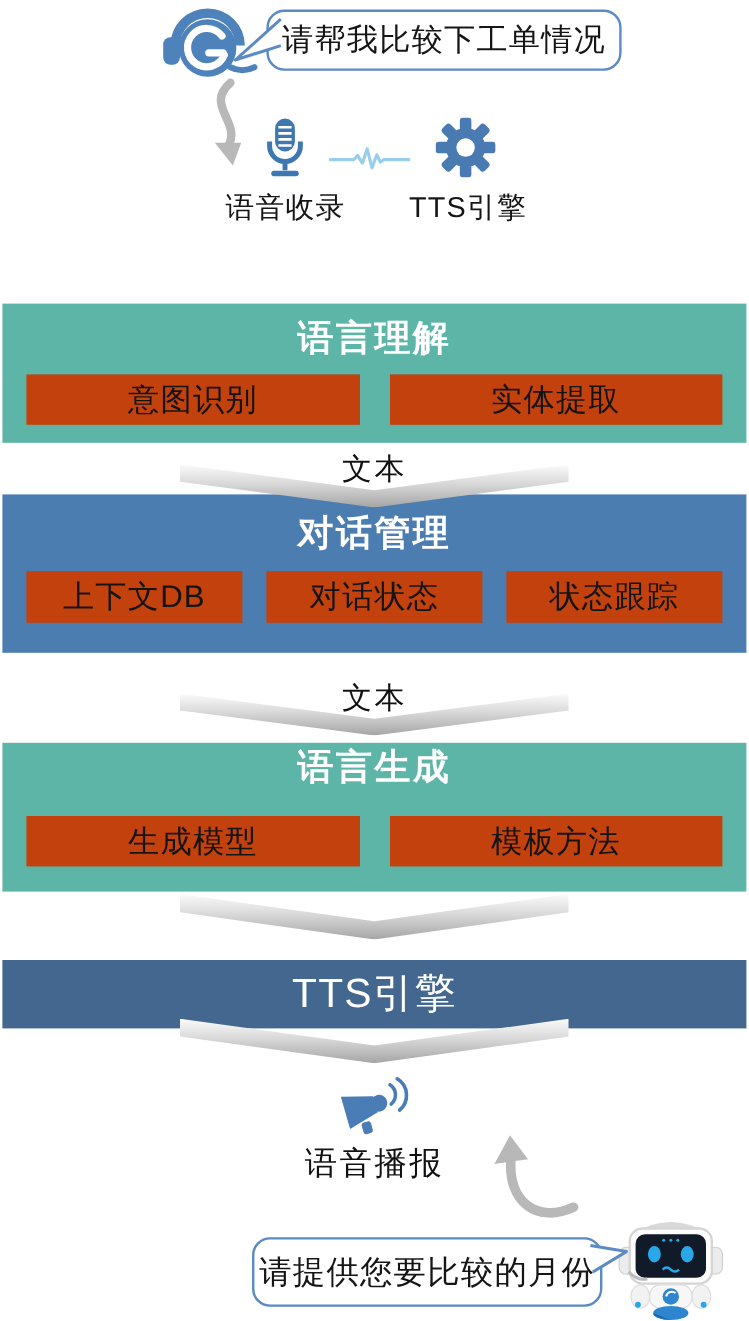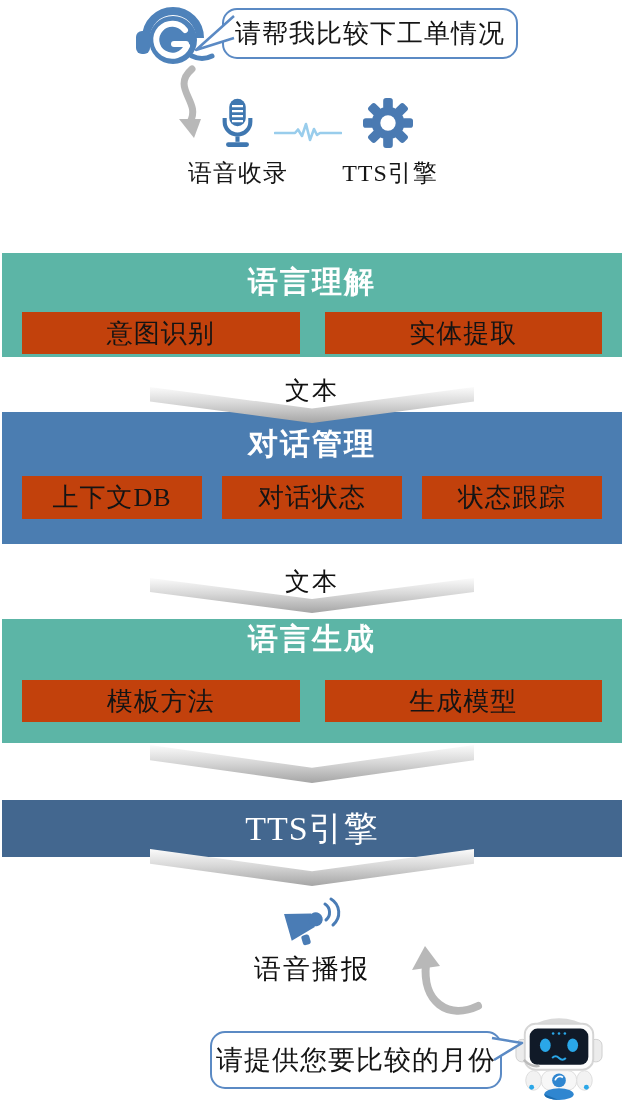--- a/index.html
+++ b/index.html
@@ -1,18 +1,18 @@
 <!DOCTYPE html>
 <html><head>
 <meta charset="utf-8">
 <style>
   html,body{margin:0;padding:0;background:#ffffff;}
   .stage{
     position:relative;width:624px;height:1101px;background:#ffffff;overflow:hidden;
-    font-family:Liberation Serif, serif;color:#111;
+    font-family:Liberation Sans, sans-serif;color:#111;
   }
   .abs{position:absolute;}
   
   .bubble{
     position:absolute;background:#fff;border:2.5px solid #5b8ac4;border-radius:15px;
     display:flex;align-items:center;justify-content:center;
     font-size:26px;color:#151515;letter-spacing:1px;white-space:nowrap;z-index:3;
   }
   .tail{position:absolute;z-index:4;}
   
@@ -99,21 +99,21 @@
         <rect x="-5" y="-26" width="10" height="12" rx="3" transform="rotate(315)"></rect>
       </g>
       <circle r="17"></circle>
     </g>
     <circle r="8" fill="#ffffff"></circle>
   </svg>
 
   <div class="lbl" style="left:173px;top:157px;width:130px;">语音收录</div>
   <div class="lbl" style="left:325px;top:157px;width:130px;">TTS引擎</div>
 
-  <div class="block b-green" style="top:253px;height:104px;">
+  <div class="block b-green" style="top:253px;height:116px;">
     <div class="title" style="padding-top:9px;">语言理解</div>
     <div class="box-row row-gap25" style="top:59px;height:42px;">
       <div class="wbox">意图识别</div>
       <div class="wbox">实体提取</div>
     </div>
   </div>
 
   <div class="flow-label" style="top:374px;">文本</div>
   <div class="chevron" style="top:387px;height:36px;"></div>
 
@@ -125,22 +125,22 @@
       <div class="wbox">状态跟踪</div>
     </div>
   </div>
 
   <div class="flow-label" style="top:565px;">文本</div>
   <div class="chevron" style="top:578px;height:35px;"></div>
 
   <div class="block b-green" style="top:619px;height:124px;">
     <div class="title" style="">语言生成</div>
     <div class="box-row row-gap25" style="top:61px;height:42px;">
+      <div class="wbox">生成模型</div>
       <div class="wbox">模板方法</div>
-      <div class="wbox">生成模型</div>
     </div>
   </div>
 
   <div class="chevron" style="top:745px;height:38px;"></div>
 
   <div class="tts-bar">TTS引擎</div>
 
   <div class="chevron" style="top:849px;height:37px;"></div>
 
   <svg class="abs" style="left:284px;top:895px;" width="60" height="52" viewBox="0 0 60 52">

